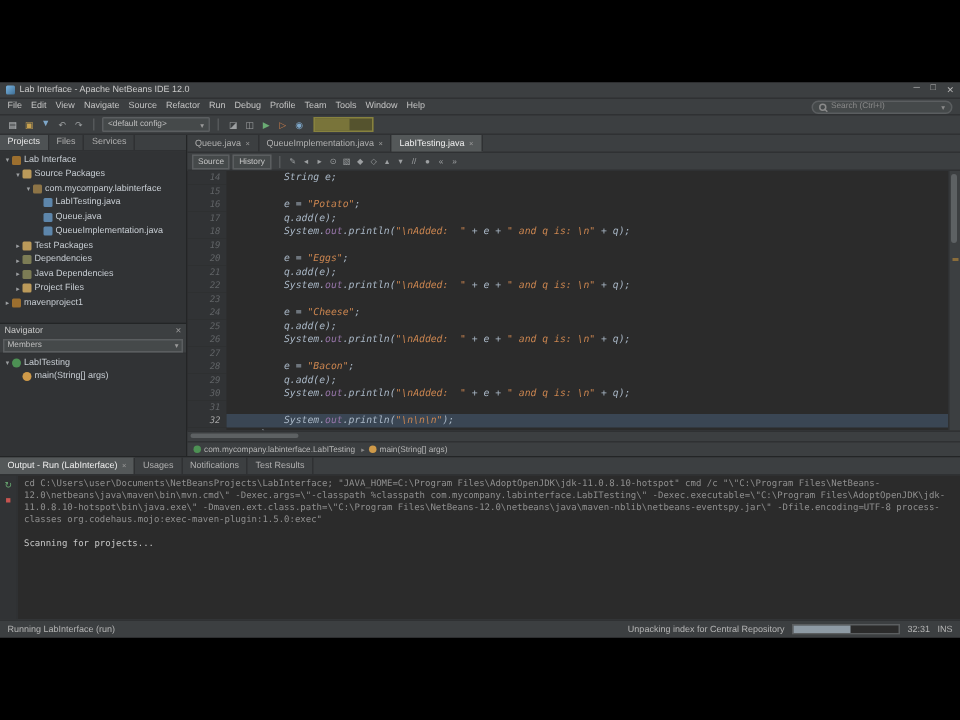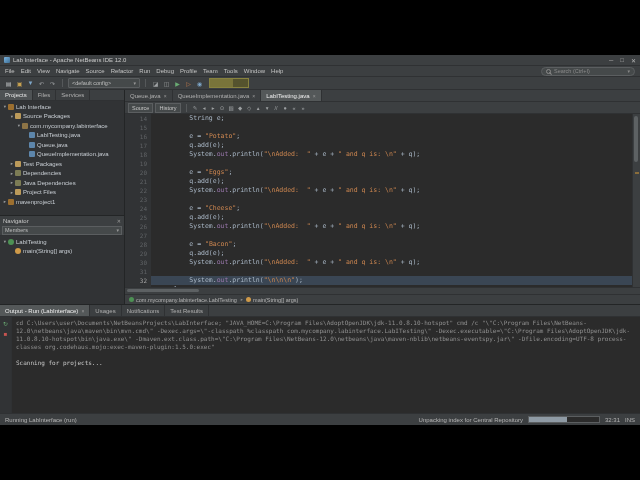--- a/index.html
+++ b/index.html
@@ -64,21 +64,21 @@
   
   .editor-col{flex:1;display:flex;flex-direction:column;min-width:0;min-height:0;}
   .editor-tabs{height:11px;flex:none;display:flex;align-items:stretch;background:#3c3f41;border-bottom:1px solid #2f3133;}
   .ed-tab{padding:0 5px;display:flex;align-items:center;gap:3px;font-size:6px;color:#b0b0b0;border-right:1px solid #2f3133;}
   .ed-tab.active{background:#545859;color:#f0f0f0;}
   .tab-close{font-size:5px;color:#9a9a9a;}
   .editor-toolbar{height:11px;flex:none;display:flex;align-items:center;gap:2px;padding:0 3px;background:#3c3f41;border-bottom:1px solid #2f3133;}
   .view-btn{height:8px;padding:0 3px;display:flex;align-items:center;background:#45494a;border:1px solid #5b5e60;font-size:5.5px;color:#c6c6c6;}
   .et-icon{min-width:7px;text-align:center;font-size:5.5px;color:#9da0a2;}
 
-  .code-wrap{flex:1;position:relative;background:#2b2b2b;min-height:0;overflow:hidden;}
+  .code-wrap{flex:1;position:relative;background:#2b2b2b;min-height:0;overflow:hidden;font-style:italic;}
   .code-lines{position:absolute;inset:0 7px 0 0;overflow:hidden;}
   .code-line{display:flex;height:9px;line-height:9px;font-family:"DejaVu Sans Mono",monospace;font-size:6.5px;white-space:pre;}
   .gutter{width:22px;flex:none;text-align:right;padding-right:4px;background:#313335;color:#606366;font-size:6px;}
   .code-text{flex:1;padding-left:7px;color:#a9b7c6;}
   .code-line.hl .code-text{background:#3a4654;}
   .code-line.hl .gutter{color:#a4a4a4;}
   .tok-pl{color:#a9b7c6;}
   .tok-st{color:#cc8650;}
   .tok-fd{color:#9876aa;}
   .vscroll{position:absolute;top:0;right:0;bottom:0;width:7px;background:#3c3f41;border-left:1px solid #2f3133;}

